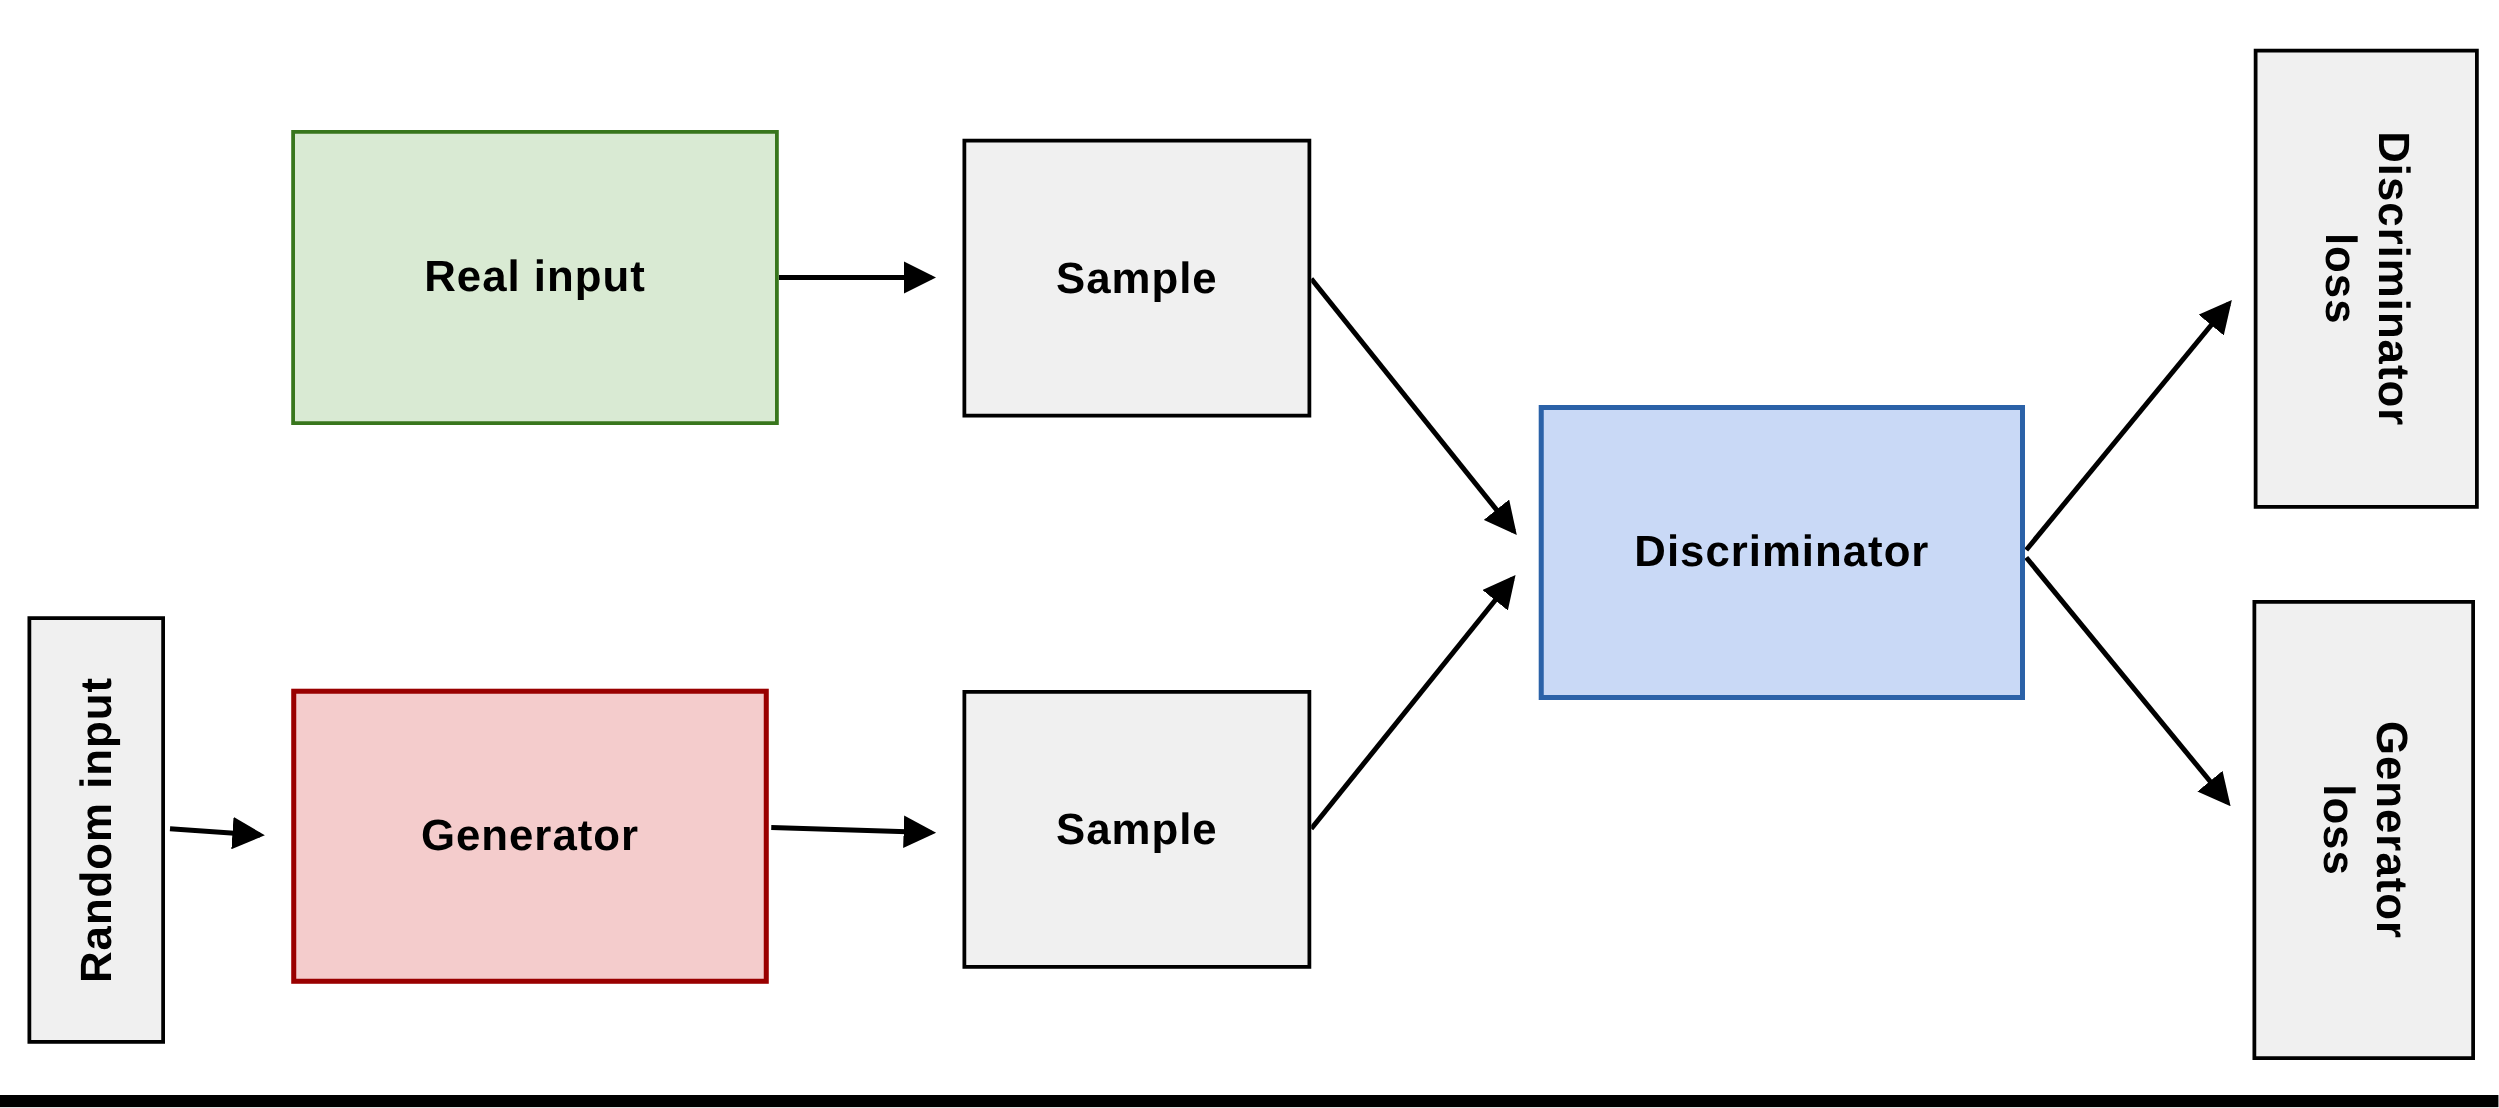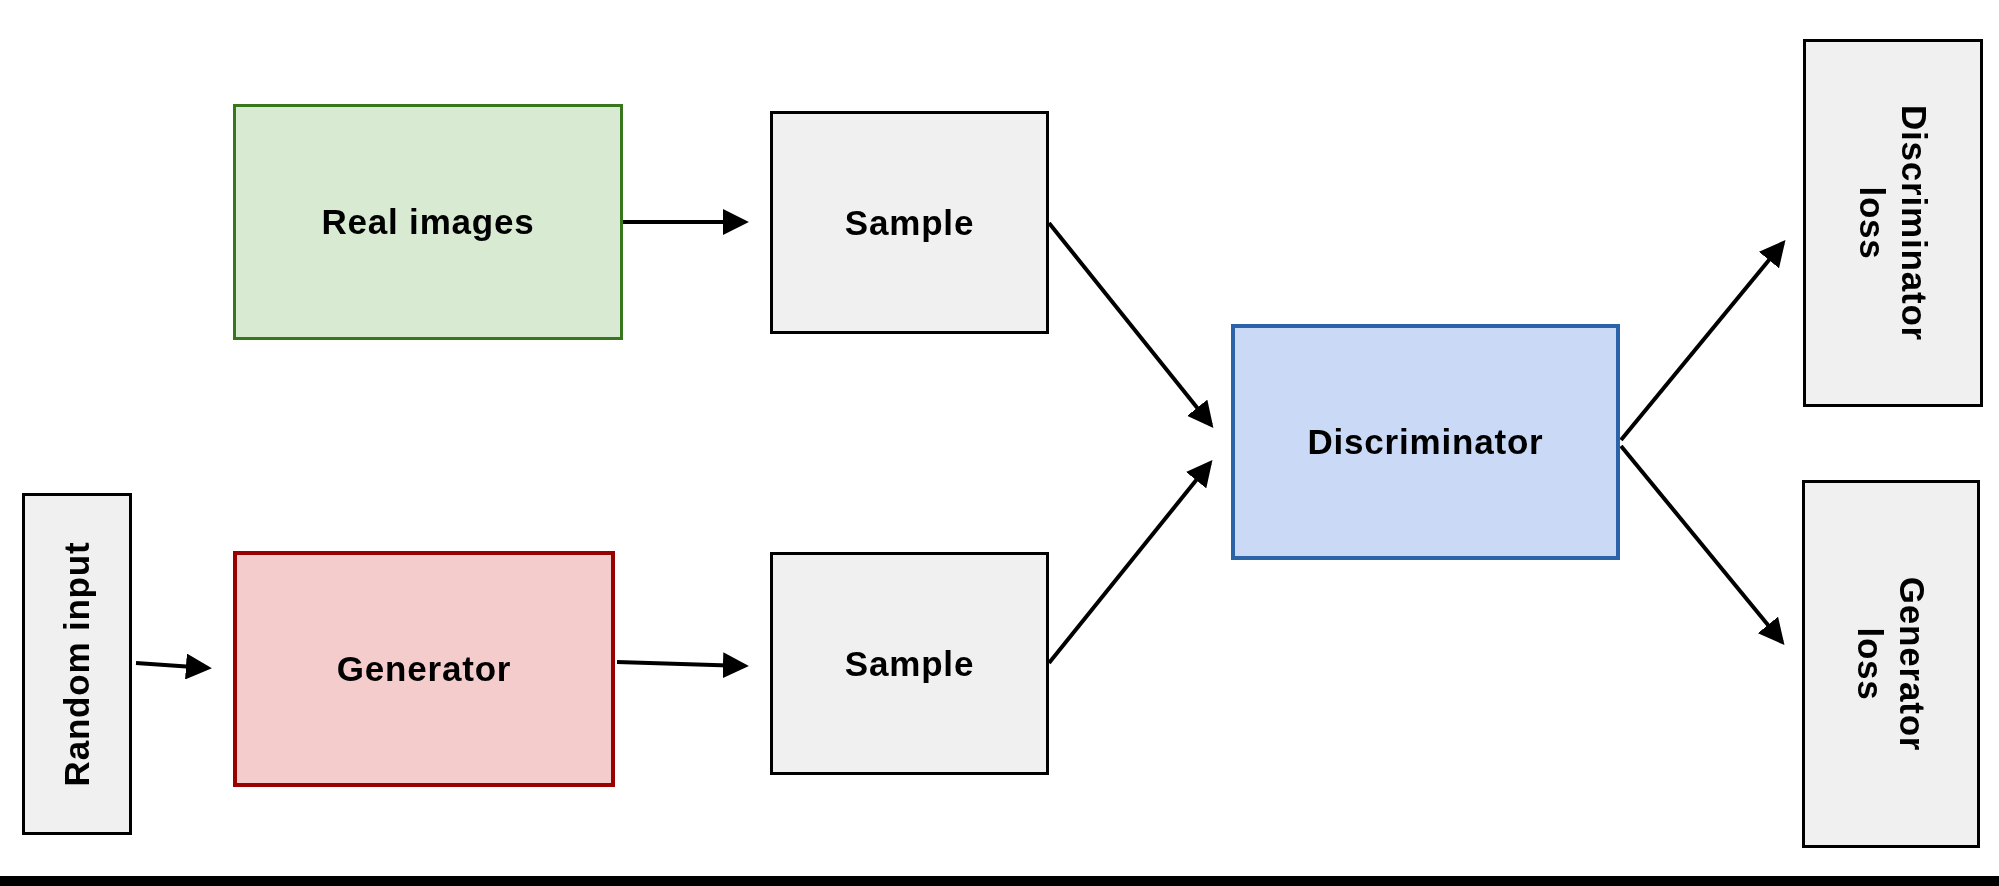--- a/index.html
+++ b/index.html
@@ -76,21 +76,21 @@
     <line x1="623" y1="222" x2="745" y2="222" marker-end="url(#arrowhead)"></line>
     <line x1="136" y1="663" x2="208" y2="668" marker-end="url(#arrowhead)"></line>
     <line x1="617" y1="662" x2="745" y2="666" marker-end="url(#arrowhead)"></line>
     <line x1="1049" y1="223" x2="1211" y2="425" marker-end="url(#arrowhead)"></line>
     <line x1="1049" y1="663" x2="1210" y2="463" marker-end="url(#arrowhead)"></line>
     <line x1="1621" y1="440" x2="1783" y2="243" marker-end="url(#arrowhead)"></line>
     <line x1="1621" y1="446" x2="1782" y2="642" marker-end="url(#arrowhead)"></line>
   </svg>
 
   <div class="node" style="left: 233px; top: 104px; width: 390px; height: 236px; background-color: rgb(217, 234, 211); border-color: rgb(56, 118, 29);">
-    <div class="node-label" style="color: rgb(0, 0, 0);">Real images</div>
+    <div class="node-label" style="color: rgb(0, 0, 0);">Real input</div>
   </div>
 
   <div class="node" style="left: 770px; top: 111px; width: 279px; height: 223px; background-color: rgb(240, 240, 240); border-color: rgb(0, 0, 0);">
     <div class="node-label" style="color: rgb(0, 0, 0);">Sample</div>
   </div>
 
   <div class="node" style="left: 22px; top: 493px; width: 110px; height: 342px; background-color: rgb(240, 240, 240); border-color: rgb(0, 0, 0);">
     <div class="node-label rot-ccw" style="color: rgb(0, 0, 0);">Random input</div>
   </div>
 

